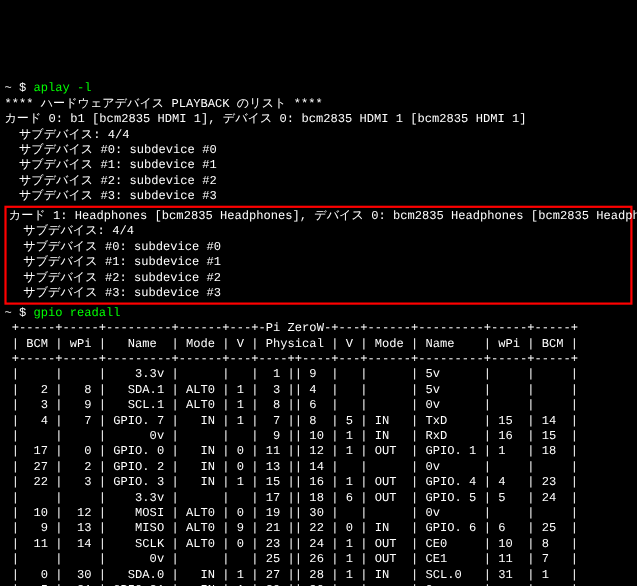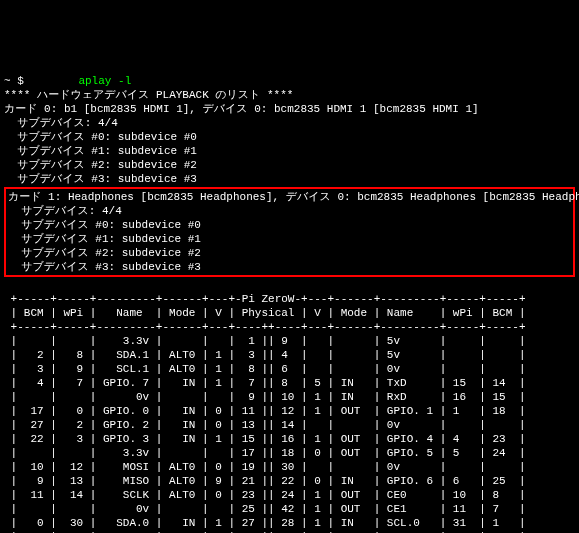--- a/index.html
+++ b/index.html
@@ -6,21 +6,21 @@
     background: #000;
     color: #fff;
     font-family: "Courier New", monospace;
     font-size: 11px;
     line-height: 14px;
     margin: 0;
     padding: 4px;
     white-space: pre;
   }
   .prompt-symbol { color: #fff; }
-  .prompt-user { color: #0f0; margin-left: 48px; }
+  .prompt-user { color: #0f0; }
   .red-box {
     border: 2px solid #f00;
     padding: 1px 2px;
     margin: 1px 0;
   }
   .gpio-table {
     font-family: "Courier New", monospace;
   }
 </style>
 </head>
@@ -35,37 +35,37 @@
 <span>  サブデバイス: 4/4</span>
 <span>  サブデバイス #0: subdevice #0</span>
 <span>  サブデバイス #1: subdevice #1</span>
 <span>  サブデバイス #2: subdevice #2</span>
 <span>  サブデバイス #3: subdevice #3</span>
 <div class="red-box"><span>カード 1: Headphones [bcm2835 Headphones], デバイス 0: bcm2835 Headphones [bcm2835 Headphones]</span>
 <span>  サブデバイス: 4/4</span>
 <span>  サブデバイス #0: subdevice #0</span>
 <span>  サブデバイス #1: subdevice #1</span>
 <span>  サブデバイス #2: subdevice #2</span>
-<span>  サブデバイス #3: subdevice #3</span></div>
+<span>  サブデバイス #3: subdevice #3</span></div><span><span class="prompt-symbol">~ $</span> <span class="prompt-user">gpio readall</span></span>
 <div class="gpio-table"><span> +-----+-----+---------+------+---+-Pi ZeroW-+---+------+---------+-----+-----+</span>
 <span> | BCM | wPi |   Name  | Mode | V | Physical | V | Mode | Name    | wPi | BCM |</span>
 <span> +-----+-----+---------+------+---+----++----+---+------+---------+-----+-----+</span>
 <span> |     |     |    3.3v |      |   |  1 || 9  |   |      | 5v      |     |     |</span>
 <span> |   2 |   8 |   SDA.1 | ALT0 | 1 |  3 || 4  |   |      | 5v      |     |     |</span>
 <span> |   3 |   9 |   SCL.1 | ALT0 | 1 |  8 || 6  |   |      | 0v      |     |     |</span>
 <span> |   4 |   7 | GPIO. 7 |   IN | 1 |  7 || 8  | 5 | IN   | TxD     | 15  | 14  |</span>
 <span> |     |     |      0v |      |   |  9 || 10 | 1 | IN   | RxD     | 16  | 15  |</span>
 <span> |  17 |   0 | GPIO. 0 |   IN | 0 | 11 || 12 | 1 | OUT  | GPIO. 1 | 1   | 18  |</span>
 <span> |  27 |   2 | GPIO. 2 |   IN | 0 | 13 || 14 |   |      | 0v      |     |     |</span>
 <span> |  22 |   3 | GPIO. 3 |   IN | 1 | 15 || 16 | 1 | OUT  | GPIO. 4 | 4   | 23  |</span>
-<span> |     |     |    3.3v |      |   | 17 || 18 | 0 | OUT  | GPIO. 5 | 5   | 24  |</span>
+<span> |     |     |    3.3v |      |   | 17 || 18 | 6 | OUT  | GPIO. 5 | 5   | 24  |</span>
 <span> |  10 |  12 |    MOSI | ALT0 | 0 | 19 || 30 |   |      | 0v      |     |     |</span>
 <span> |   9 |  13 |    MISO | ALT0 | 9 | 21 || 22 | 0 | IN   | GPIO. 6 | 6   | 25  |</span>
 <span> |  11 |  14 |    SCLK | ALT0 | 0 | 23 || 24 | 1 | OUT  | CE0     | 10  | 8   |</span>
-<span> |     |     |      0v |      |   | 25 || 42 | 1 | OUT  | CE1     | 11  | 7   |</span>
+<span> |     |     |      0v |      |   | 25 || 26 | 1 | OUT  | CE1     | 11  | 7   |</span>
 <span> |   0 |  30 |   SDA.0 |   IN | 1 | 27 || 28 | 1 | IN   | SCL.0   | 31  | 1   |</span>
 <span> |   5 |  21 | GPIO.21 |   IN | 1 | 29 || 30 |   |      | 0v      |     |     |</span>
 
 
 
 
 
 
 
 </div>

